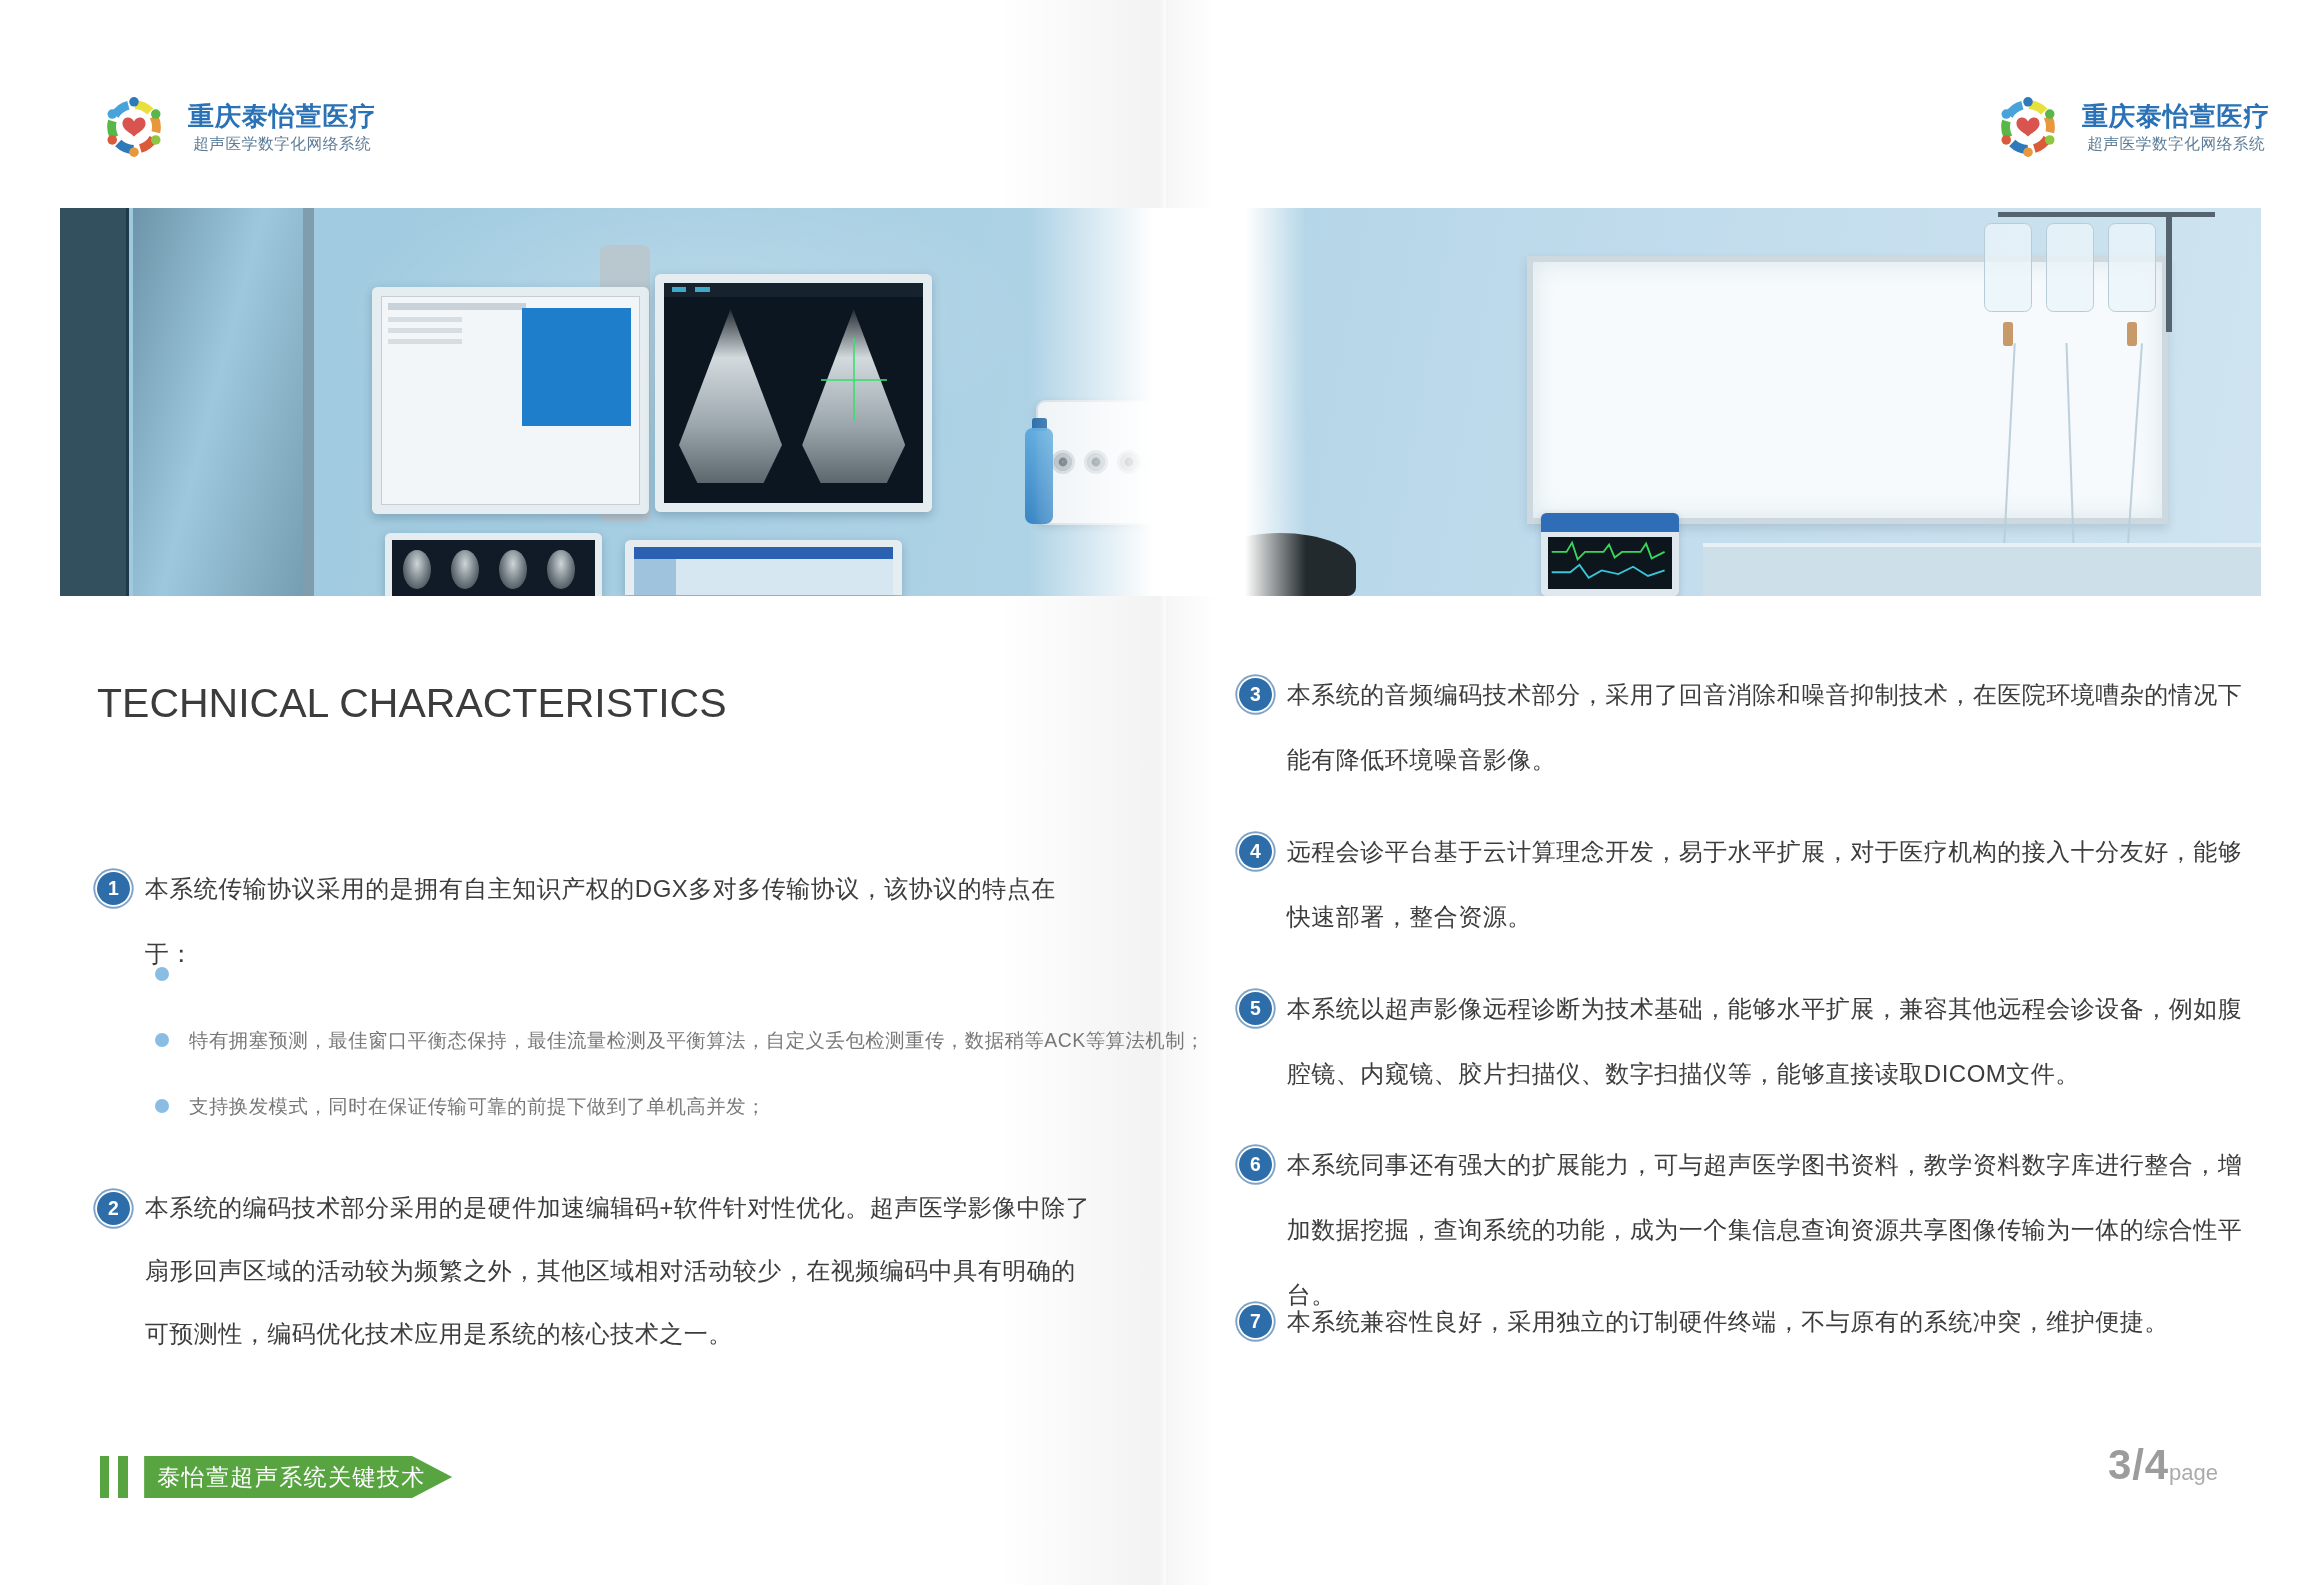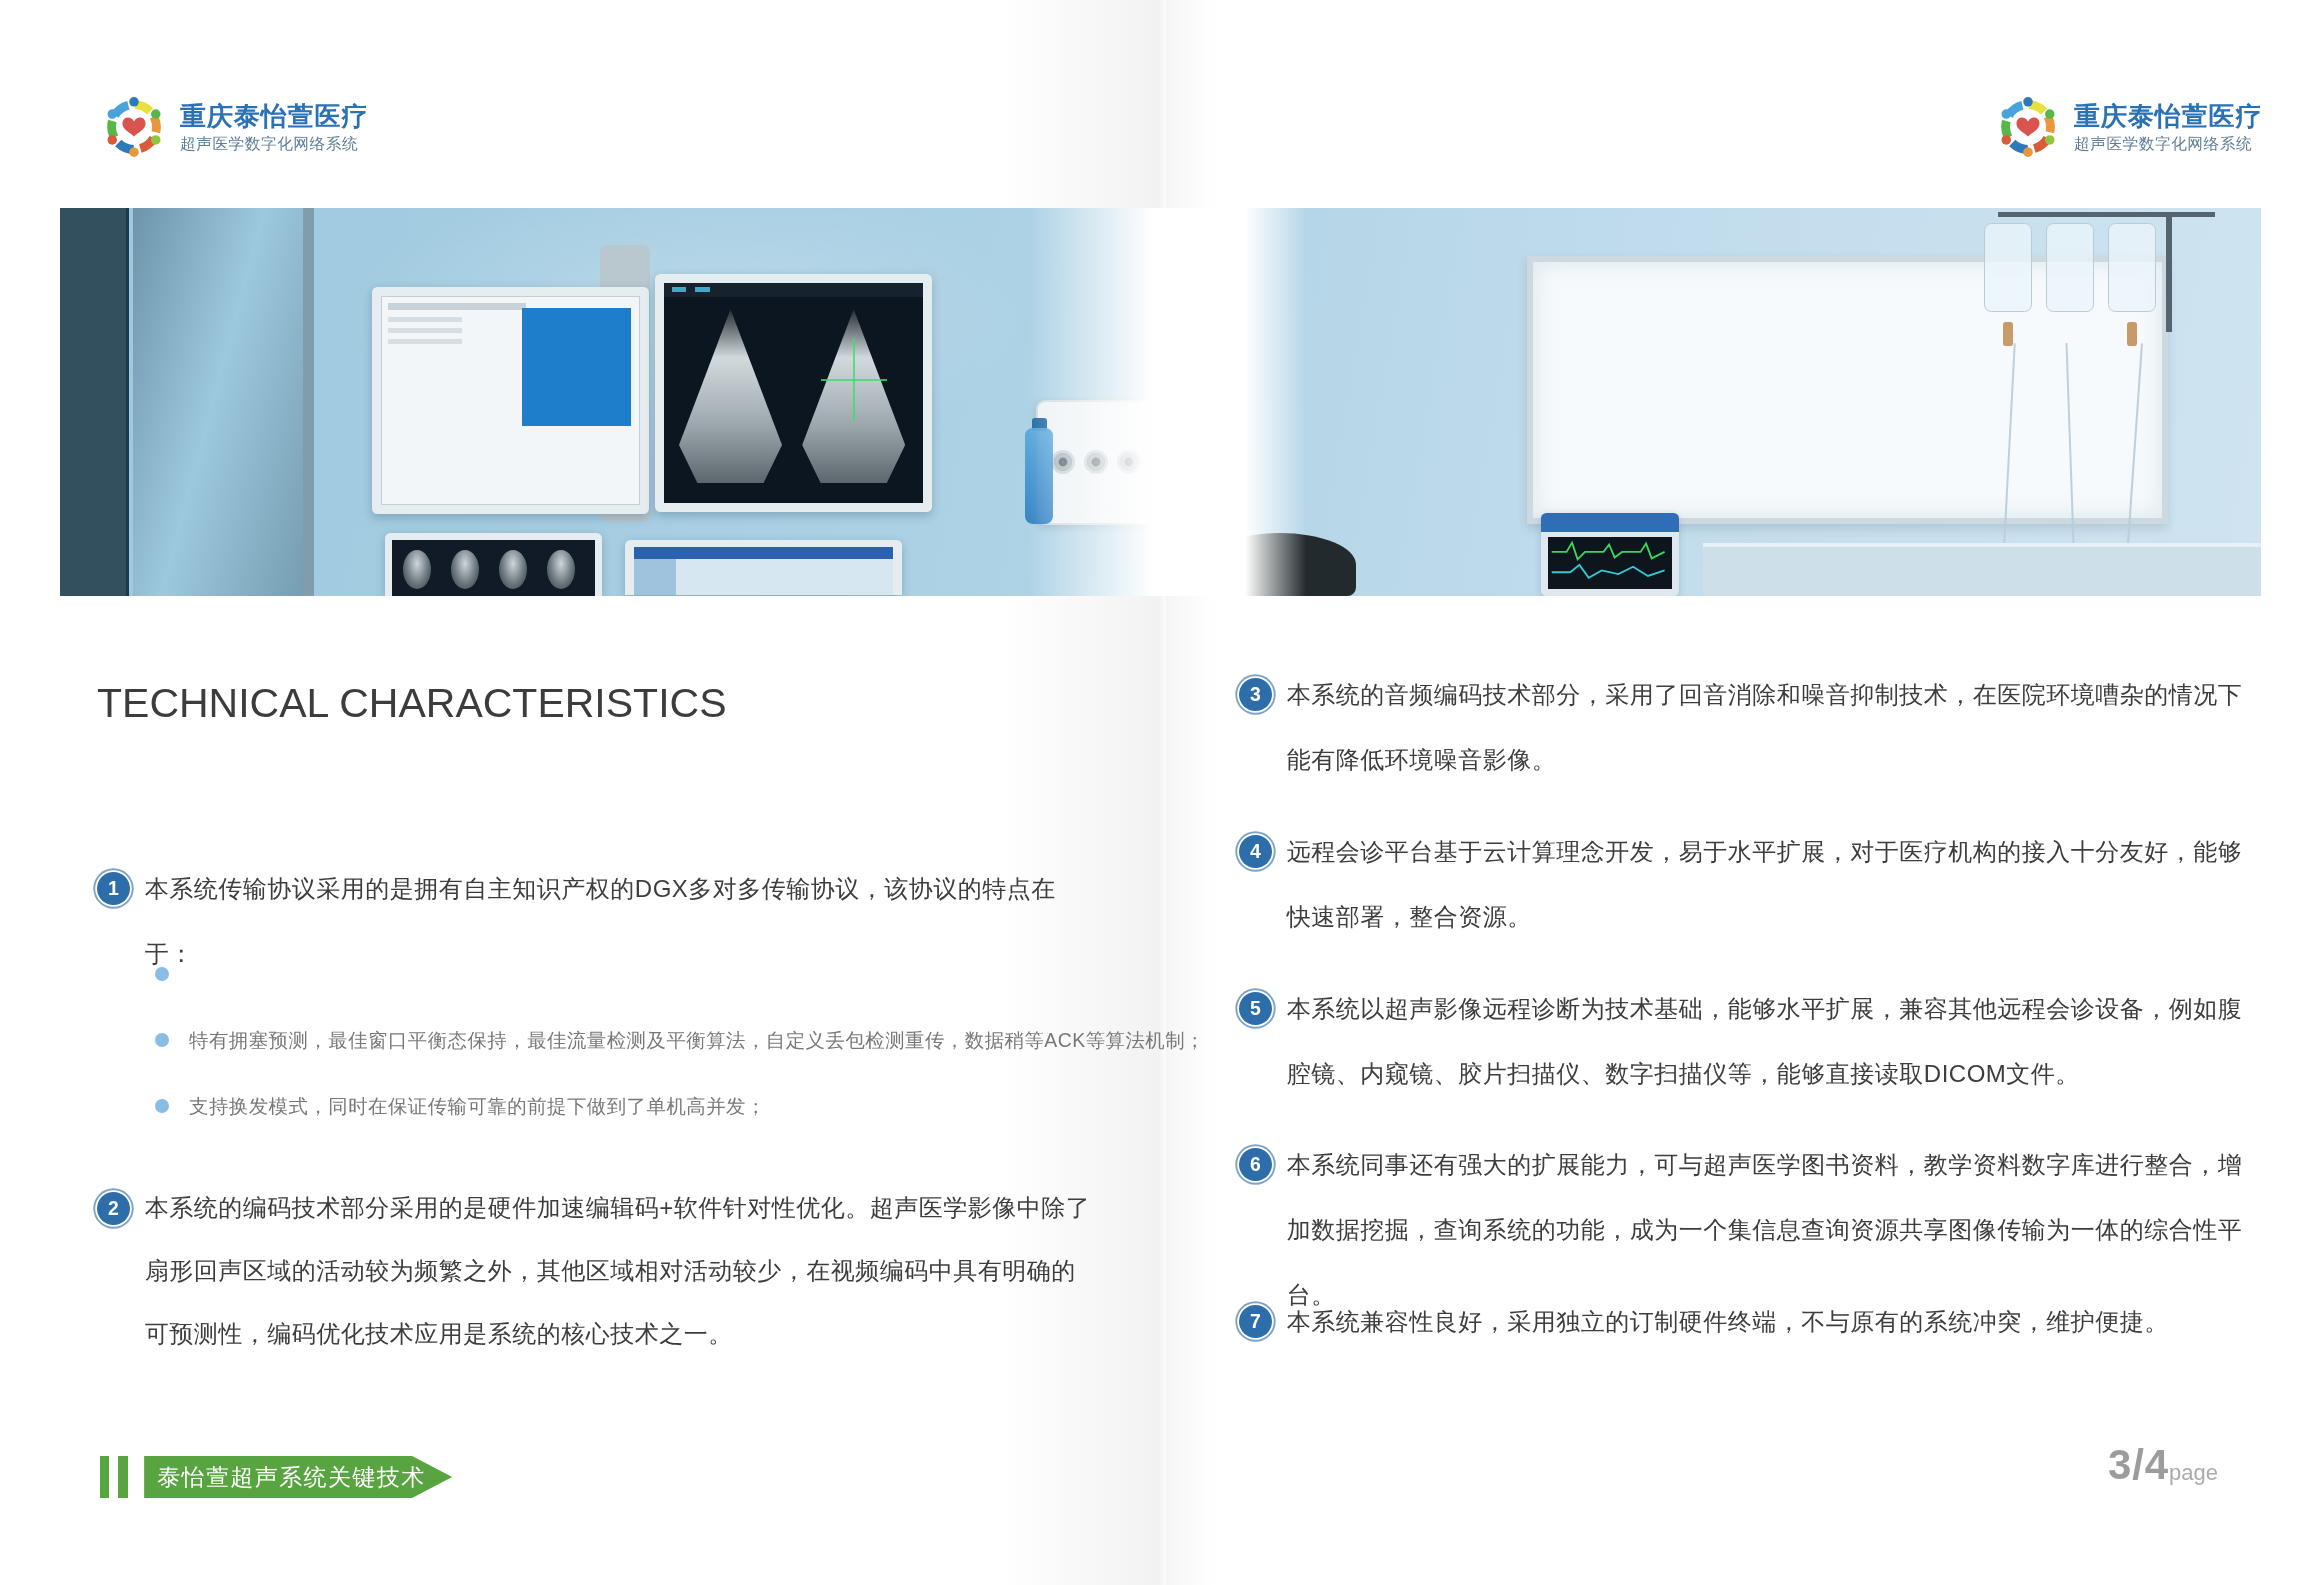--- a/index.html
+++ b/index.html
@@ -7,26 +7,26 @@
   body { font-family: "Liberation Sans", "DejaVu Sans", sans-serif; }
   .page { position: relative; width: 2322px; height: 1586px; background:#ffffff; overflow: hidden; }
 
   
   .fold-shadow { position:absolute; left:997px; top:0; width:171px; height:100%;
     background: linear-gradient(90deg, rgba(0,0,0,0) 0%, rgba(0,0,0,0.05) 95%, rgba(0,0,0,0) 100%); z-index:0; }
   .fold-shadow-r { position:absolute; left:1166px; top:0; width:51px; height:100%;
     background: linear-gradient(90deg, rgba(0,0,0,0.035) 0%, rgba(0,0,0,0) 100%); z-index:0; }
 
   
-  .logo { position:absolute; top:93px; display:flex; align-items:center; gap:12px; z-index:3; }
+  .logo { position:absolute; top:93px; display:flex; align-items:center; gap:20px; z-index:3; }
   .logo.left  { left:100px; }
   .logo.right { left:1994px; }
   .logo-icon { width:68px; height:68px; }
   .logo-title { font-size:26px; font-weight:bold; color:#2a72b5; letter-spacing:0.9px; }
-  .logo-sub { font-size:15.7px; color:#5e7d98; letter-spacing:0.5px; margin-top:0; }
+  .logo-sub { font-size:15.7px; color:#5e7d98; letter-spacing:0.5px; margin-top:0;text-align:center; }
 
   
   .photo { position:absolute; left:60px; top:208px; width:2201px; height:388px; overflow:hidden; z-index:1;
     background: linear-gradient(100deg, #9cc8de 0%, #abd1e4 40%, #c3dded 75%, #cfe4f0 100%); }
   .photo * { position:absolute; }
   .wall-light { left:277px; top:-37px; width:701px; height:295px; border-radius:50%;
     background: radial-gradient(ellipse, rgba(255,255,255,0.22), rgba(255,255,255,0) 70%); }
   .glass-cabinet { left:0; top:0; width:69px; height:388px; background:#33505f; border-right:3.7px solid #20394a; }
   .glass-door { left:73px; top:0; width:181px; height:388px;
     background: linear-gradient(105deg, rgba(35,70,92,0.40) 0%, rgba(150,195,215,0.28) 48%, rgba(35,70,92,0.34) 100%);

